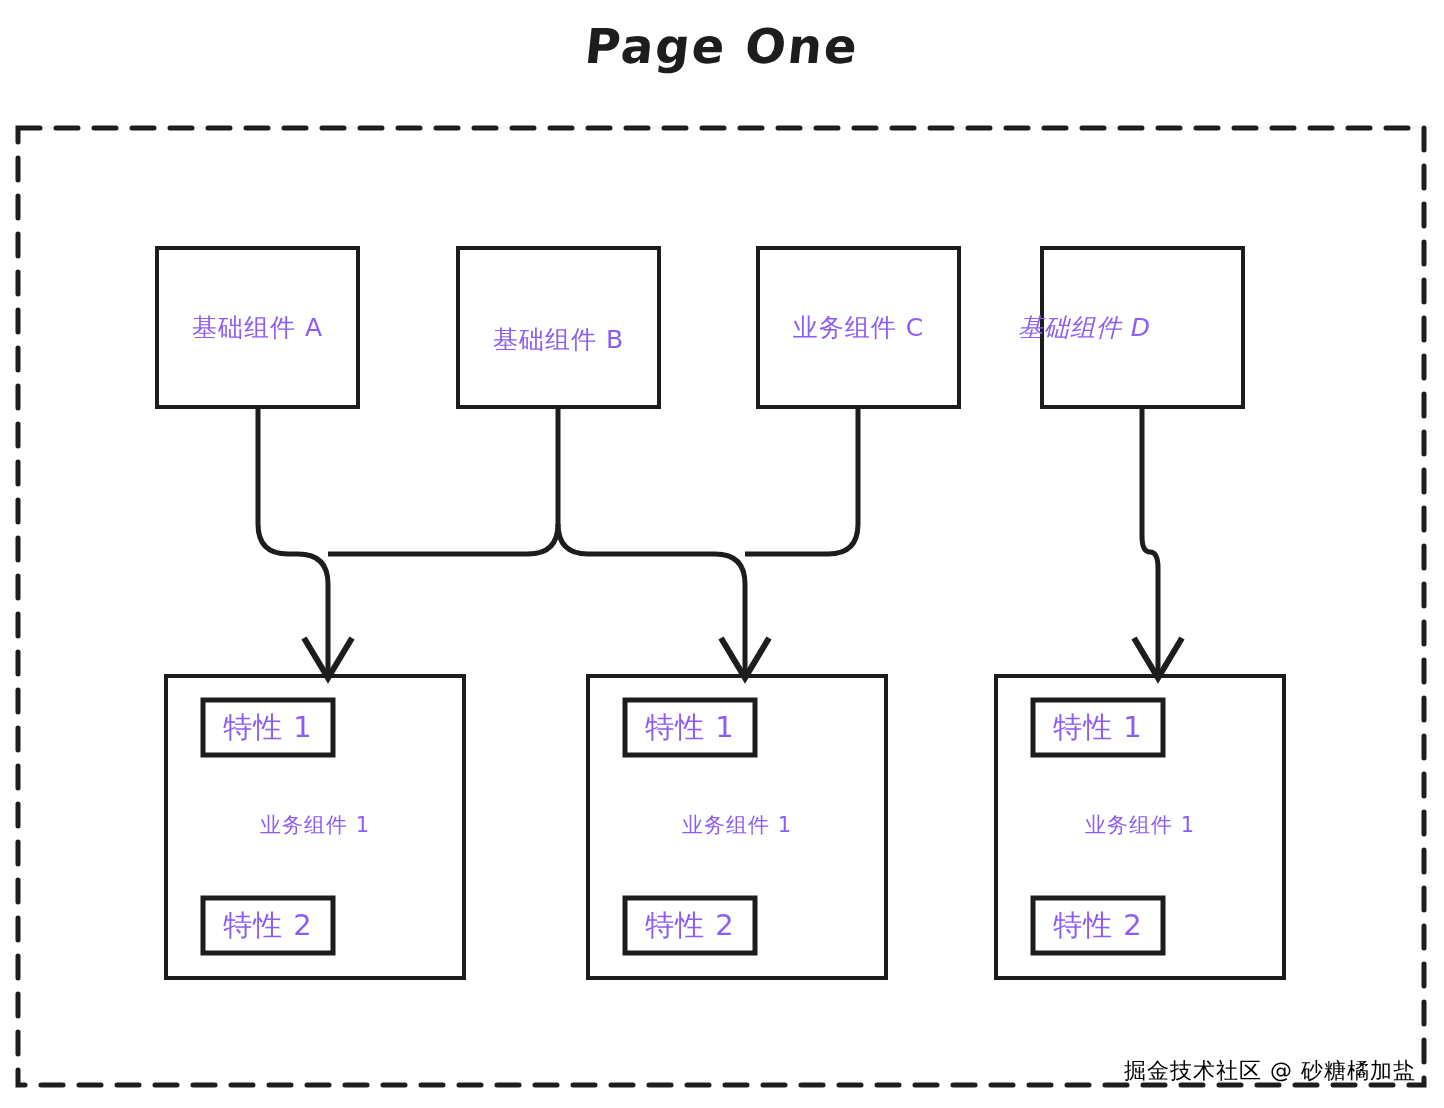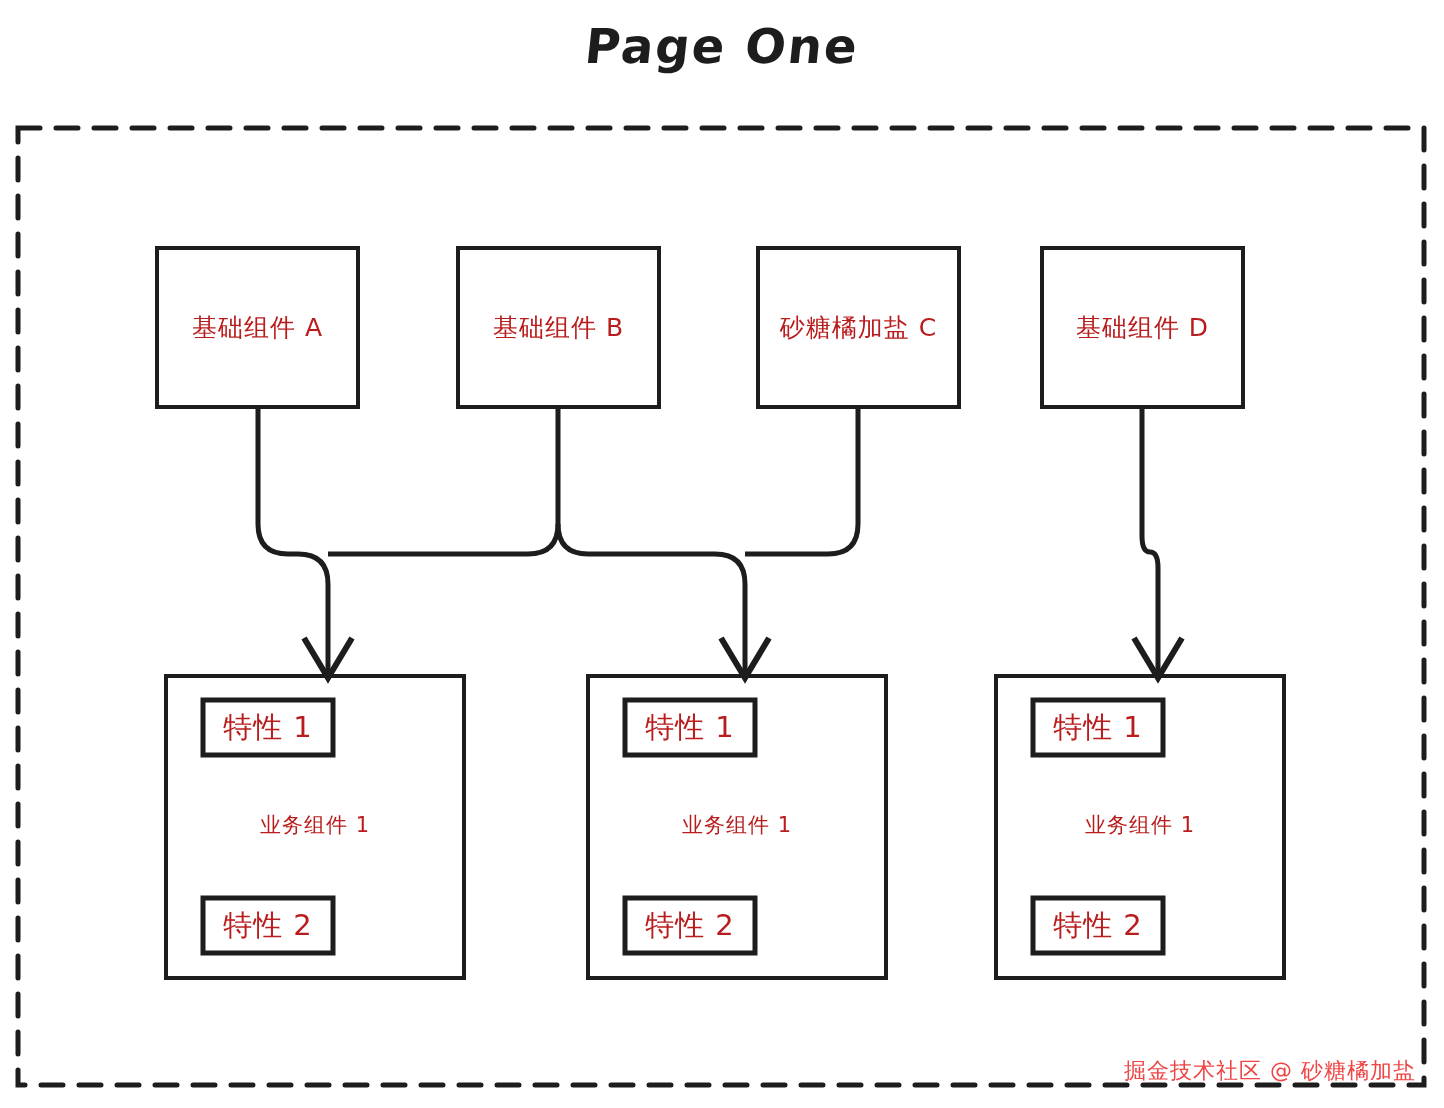--- a/index.html
+++ b/index.html
@@ -33,21 +33,21 @@
   #canvas-svg {
     position: absolute;
     left: 0;
     top: 0;
   }
   .node-label {
     position: absolute;
     display: flex;
     align-items: center;
     justify-content: center;
-    color: #b91c1c;
+    color: #8b5cf6;
     font-family: "DejaVu Sans", "Liberation Sans", sans-serif;
     white-space: nowrap;
     pointer-events: none;
   }
   .base-label {
     font-size: 25px;
     letter-spacing: 1px;
   }
   .biz-label {
     font-size: 21px;
@@ -55,21 +55,21 @@
   }
   .feat-label {
     font-size: 29px;
     letter-spacing: 1px;
   }
   #watermark {
     position: absolute;
     right: 28px;
     bottom: 22px;
     font-size: 22px;
-    color: #ef4444;
+    color: #000000;
     letter-spacing: 1px;
     font-family: "DejaVu Sans", "Liberation Sans", sans-serif;
     white-space: nowrap;
   }
 </style>
 </head>
 <body>
 
 <div id="page">
 
@@ -119,23 +119,23 @@
     </g>
 
     <g fill="none" stroke="#1d1d1d" stroke-width="6" stroke-linecap="butt">
       <path d="M 304 638 L 328 678 L 352 638"></path>
       <path d="M 721 638 L 745 678 L 769 638"></path>
       <path d="M 1134 638 L 1158 678 L 1182 638"></path>
     </g>
   </svg>
 
   <div class="node-label base-label" style="left:157px;top:248px;width:201px;height:159px;">基础组件 A</div>
-  <div class="node-label base-label" style="left:458px;top:248px;width:201px;height:159px;text-align:center;">基础组件 B</div>
-  <div class="node-label base-label" style="left:758px;top:248px;width:201px;height:159px;">砂糖橘加盐 C</div>
-  <div class="node-label base-label" style="left:1042px;top:248px;width:201px;height:159px;">基础组件 D</div>
+  <div class="node-label base-label" style="left:458px;top:260px;width:201px;height:159px;text-align:center;">基础组件 B</div>
+  <div class="node-label base-label" style="left:758px;top:248px;width:201px;height:159px;">业务组件 C</div>
+  <div class="node-label base-label" style="left:984px;top:248px;width:201px;height:159px;font-style:italic;">基础组件 D</div>
 
   <div class="node-label biz-label" style="left:166px;top:795px;width:298px;height:60px;">业务组件 1</div>
   <div class="node-label biz-label" style="left:588px;top:795px;width:298px;height:60px;">业务组件 1</div>
   <div class="node-label biz-label" style="left:996px;top:795px;width:288px;height:60px;">业务组件 1</div>
 
   <div class="node-label feat-label" style="left:203px;top:700px;width:130px;height:55px;">特性 1</div>
   <div class="node-label feat-label" style="left:203px;top:898px;width:130px;height:55px;">特性 2</div>
   <div class="node-label feat-label" style="left:625px;top:700px;width:130px;height:55px;">特性 1</div>
   <div class="node-label feat-label" style="left:625px;top:898px;width:130px;height:55px;">特性 2</div>
   <div class="node-label feat-label" style="left:1033px;top:700px;width:130px;height:55px;">特性 1</div>

